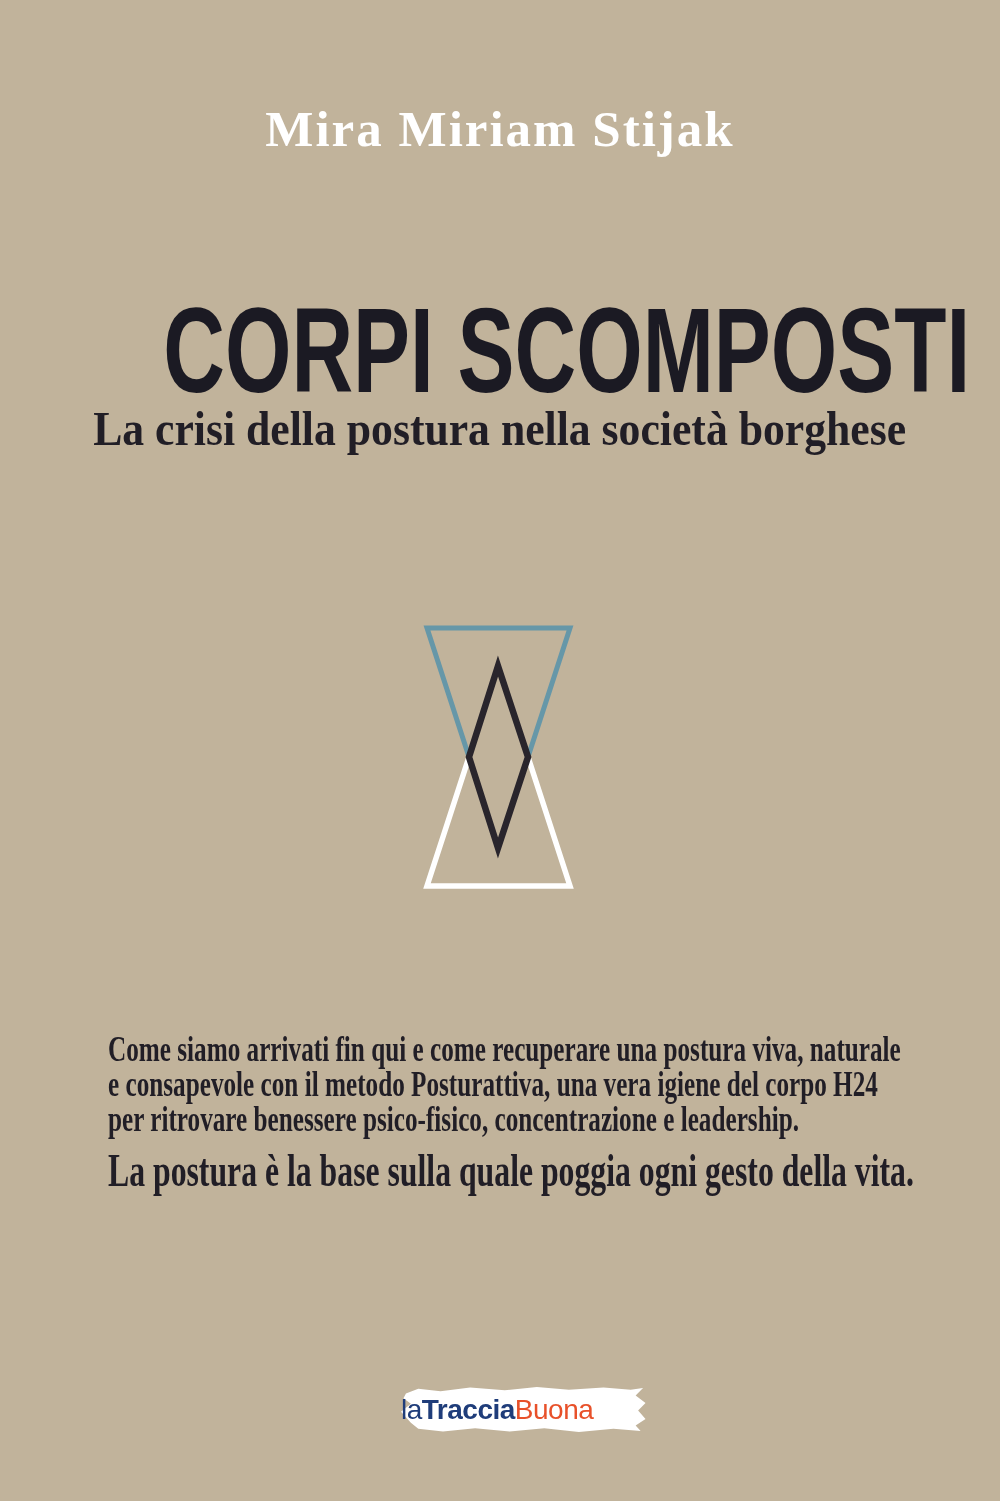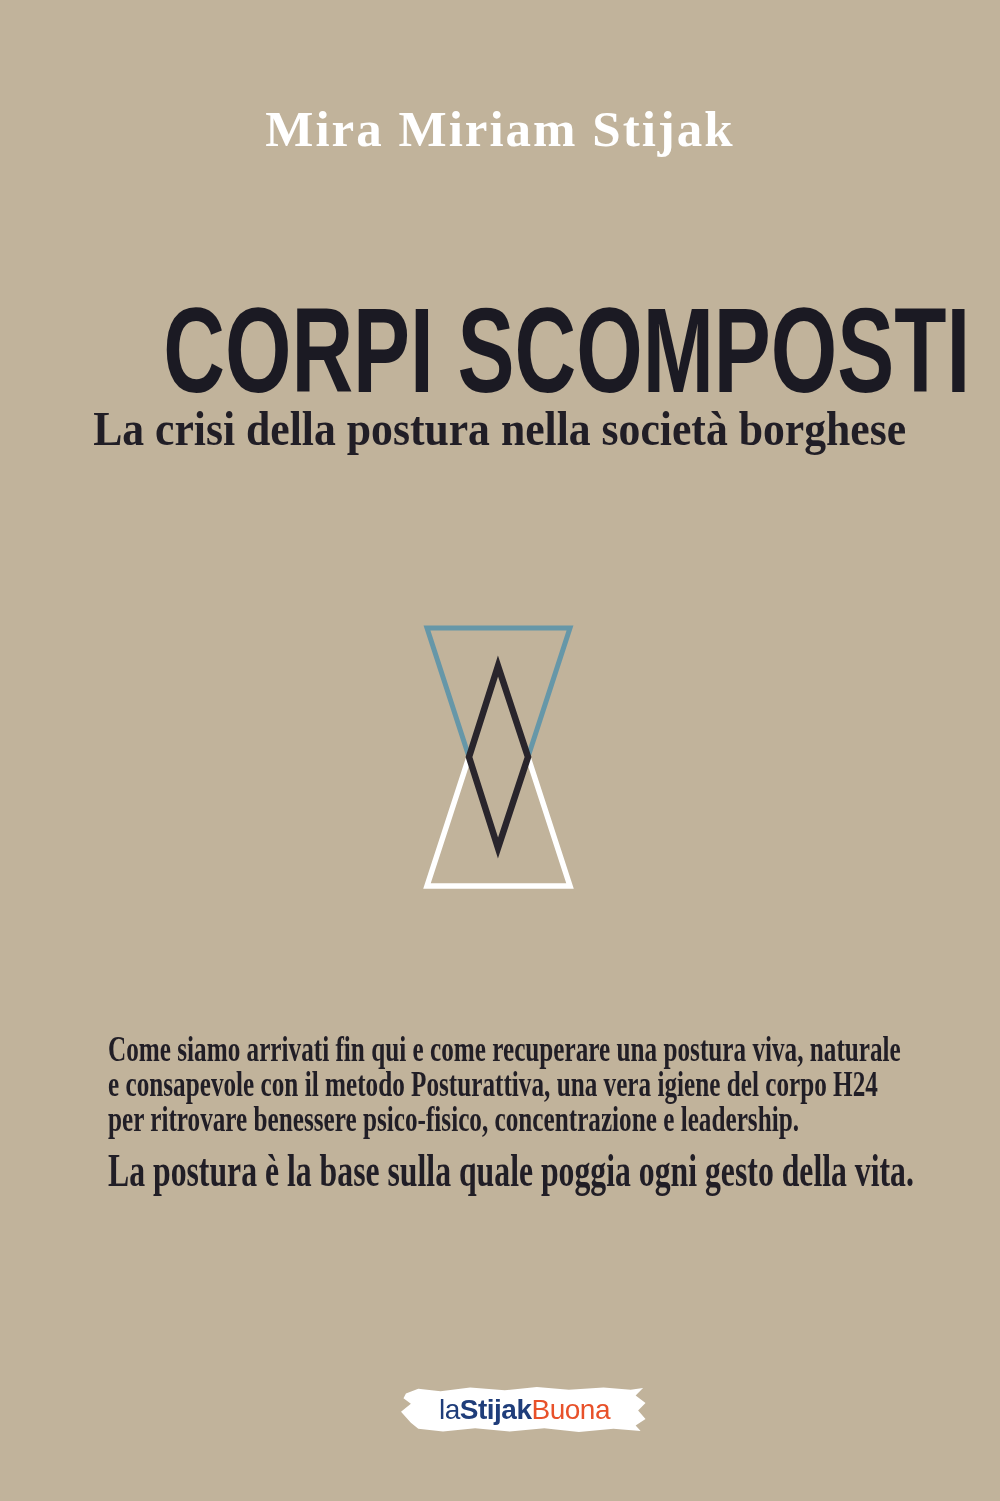--- a/index.html
+++ b/index.html
@@ -131,21 +131,20 @@
       82% 3%, 93% 8%, 98% 4%, 95% 20%, 99% 36%, 96% 52%, 99% 70%,
       95% 84%, 97% 96%, 86% 91%, 72% 98%, 58% 90%, 44% 97%,
       30% 90%, 17% 97%, 7% 91%, 4% 78%, 0% 55%, 4% 38%, 1% 26%
     );
   }
   .publisher-text {
     position: absolute;
     inset: 0;
     display: flex;
     align-items: center;
-    justify-content: center;
     font-family: "Liberation Sans", sans-serif;
     font-size: 28px;
     letter-spacing: -0.5px;
     white-space: nowrap;
   }
   .pub-la {
     font-weight: 400;
     color: var(--pub-blue, #1f3d7a);
   }
   .pub-traccia {
@@ -183,18 +182,18 @@
     <div class="line">e consapevole con il metodo Posturattiva, una vera igiene del corpo H24</div>
     <div class="line">per ritrovare benessere psico-fisico, concentrazione e leadership.</div>
   </div>
 
   <div class="tagline">La postura è la base sulla quale poggia ogni gesto della vita.</div>
 
   <div class="publisher">
     <div class="brush"></div>
     <div class="publisher-text">
       <span class="pub-la">la</span>
-        <span class="pub-traccia">Stijak</span>
+        <span class="pub-traccia">Traccia</span>
         <span class="pub-buona">Buona</span>
     </div>
   </div>
 
 </div>
 
 </body></html>

